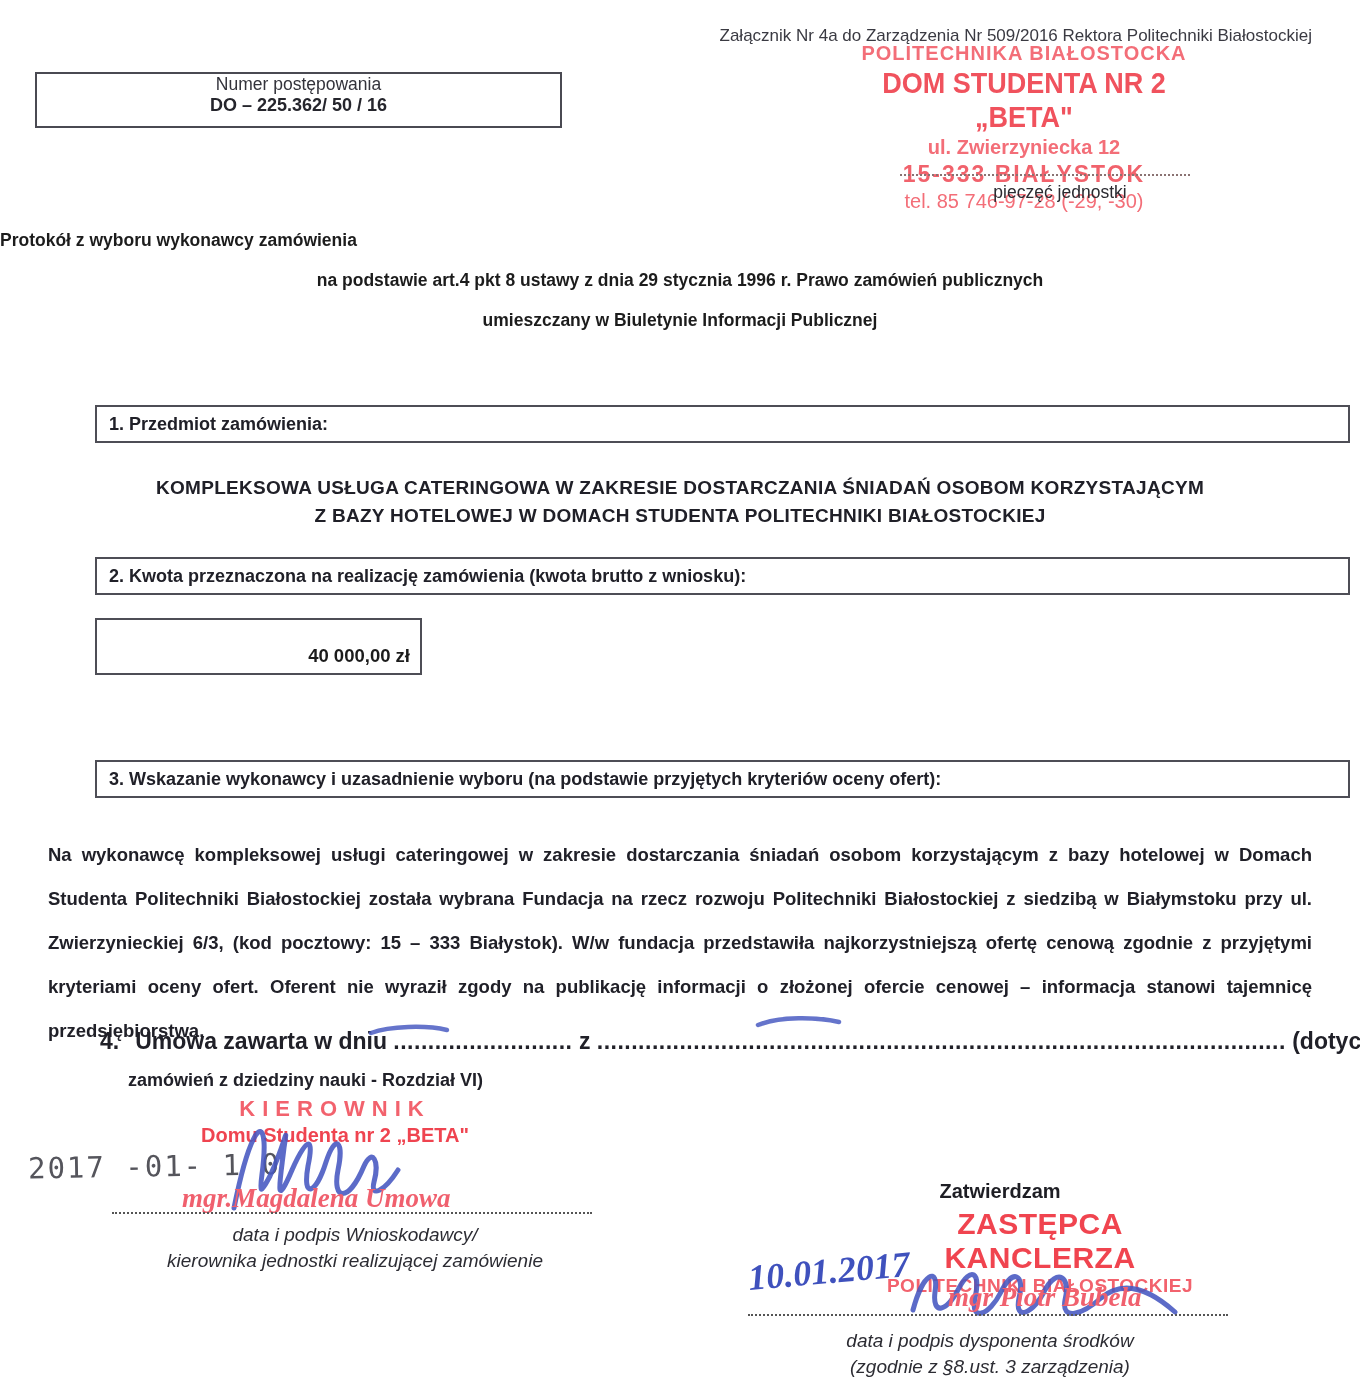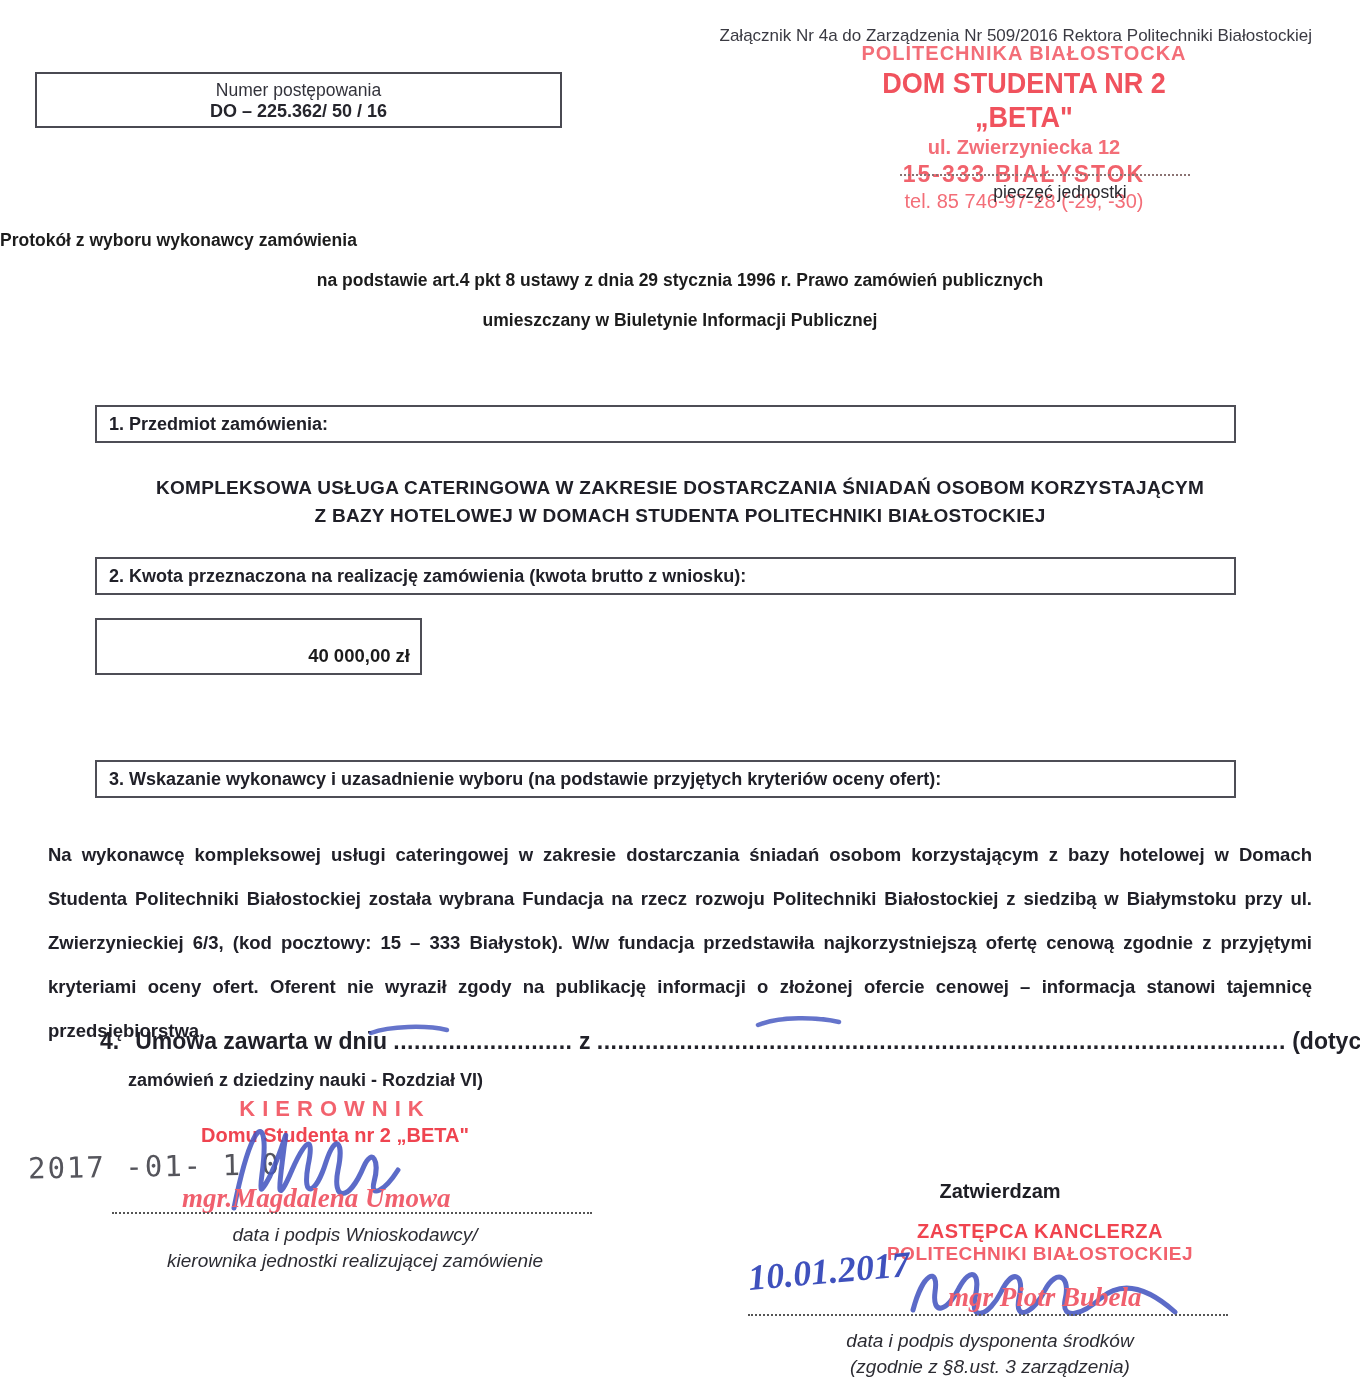--- a/index.html
+++ b/index.html
@@ -17,31 +17,31 @@
   .unit-stamp { top:42px; left:838px; width:372px; text-align:center; color:#f0525e; opacity:.92; }
   .us-l1 { font-size:20px; font-weight:bold; letter-spacing:1px; color:#f2626d; }
   .us-l2 { font-size:30px; font-weight:bold; transform:scaleX(.9); transform-origin:center; margin-top:1px; color:#ef4450; }
   .us-l3 { font-size:20px; font-weight:bold; color:#f2626d; margin-top:2px; }
   .us-l4 { font-size:23px; font-weight:bold; letter-spacing:2px; color:#f05560; margin-top:2px; }
   .us-l5 { font-size:20px; color:#f2626d; margin-top:2px; }
   .tel-dotline { top:174px; left:900px; width:290px; border-bottom:2px dotted #8a7272; }
   .stamp-caption { top:182px; left:940px; width:240px; text-align:center; font-size:17.5px; color:#2a2a30; }
 
   
-  .case-box { top:72px; left:35px; width:527px; height:56px; border:2px solid #4a4a52; padding-top:6px; text-align:center; }
+  .case-box { top:72px; left:35px; width:527px; height:56px; border:2px solid #4a4a52; text-align:center; }
   .case-label { font-size:17.5px; color:#33333b; }
   .case-value { font-size:18px; font-weight:bold; color:#25252c; }
 
   
   .title-l1 { top:230px; left:0; width:100%; text-align:left; font-size:17.5px; font-weight:bold; }
   .title-l2 { top:270px; left:0; width:100%; text-align:center; font-size:17.5px; font-weight:bold; }
   .title-l3 { top:310px; left:0; width:100%; text-align:center; font-size:17.5px; font-weight:bold; }
 
   
-  .sec-box { left:95px; width:1141px; height:38px; border:2px solid #4e4e56; background:#fff; }
+  .sec-box { left:95px; width:1255px; height:38px; border:2px solid #4e4e56; background:#fff; }
   .sec-box .lbl { font-size:18px; font-weight:bold; line-height:34px; padding-left:12px; color:#202028; }
   .sec1 { top:405px; }
   .sec2 { top:557px; }
   .sec3 { top:760px; }
 
   .subject { left:0; width:100%; text-align:center; font-size:19px; font-weight:bold; letter-spacing:.3px; color:#202028; }
   .subj1 { top:477px; }
   .subj2 { top:505px; }
 
   .amount-box { top:618px; left:95px; width:327px; height:57px; border:2px solid #4e4e56; }
@@ -75,21 +75,21 @@
     top:1183px; left:182px; font-family:"Liberation Serif", serif; font-style:italic;
     font-size:27px; font-weight:bold; color:#f0606e; white-space:nowrap;
   }
   .sigline-left { top:1212px; left:112px; width:480px; border-bottom:2.5px dotted #555; }
   .cap-left1 { top:1224px; left:120px; width:470px; text-align:center; font-style:italic; font-size:19px; color:#2c2c33; }
   .cap-left2 { top:1250px; left:95px; width:520px; text-align:center; font-style:italic; font-size:19px; color:#2c2c33; }
 
   
   .zatwierdzam { top:1180px; left:840px; width:320px; text-align:center; font-size:20px; font-weight:bold; color:#1e1e24; }
   .kanclerz-stamp { top:1207px; left:860px; width:360px; text-align:center; color:#f0525e; }
-  .zk-l1 { font-size:20px; font-weight:bold; letter-spacing:.5px; color:#f0444f;margin-top:13px; }
+  .zk-l1 { font-size:30px; font-weight:bold; letter-spacing:.5px; color:#f0444f; }
   .zk-l2 { font-size:19px; font-weight:bold; letter-spacing:.5px; color:#f2626d; }
   .hand-date {
     top:1250px; left:748px; font-family:"Liberation Serif", serif; font-style:italic; font-weight:bold;
     font-size:36px; color:#3f51bd; transform:rotate(-5deg); white-space:nowrap;
   }
   .sig-right-svg { top:1252px; left:905px; }
   .signer-right {
     top:1282px; left:948px; font-family:"Liberation Serif", serif; font-style:italic;
     font-size:27px; font-weight:bold; color:#f0606e; white-space:nowrap;
   }

